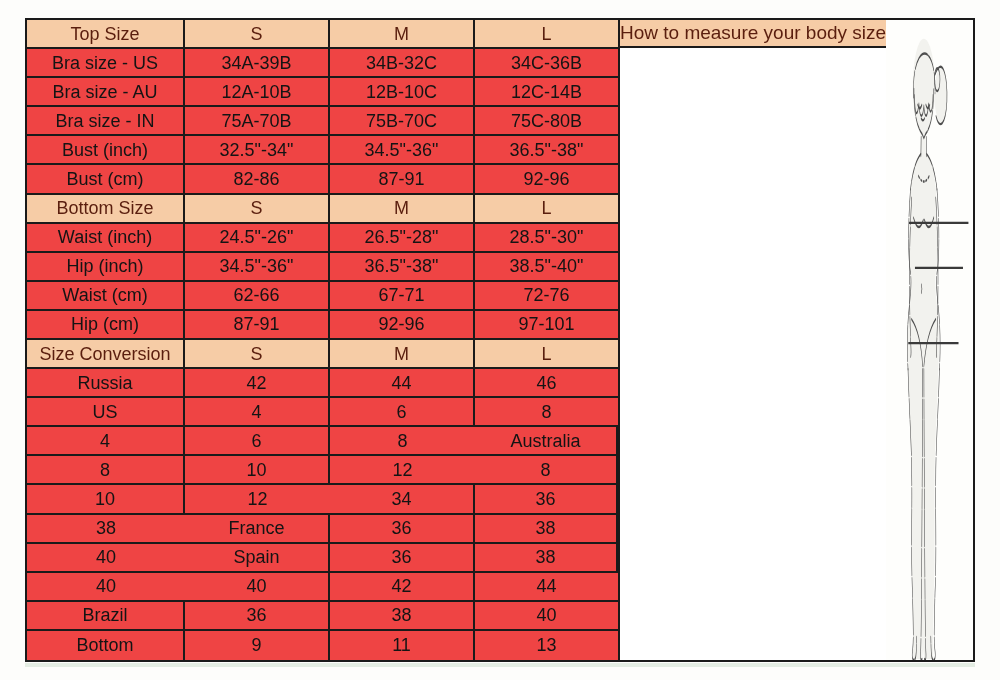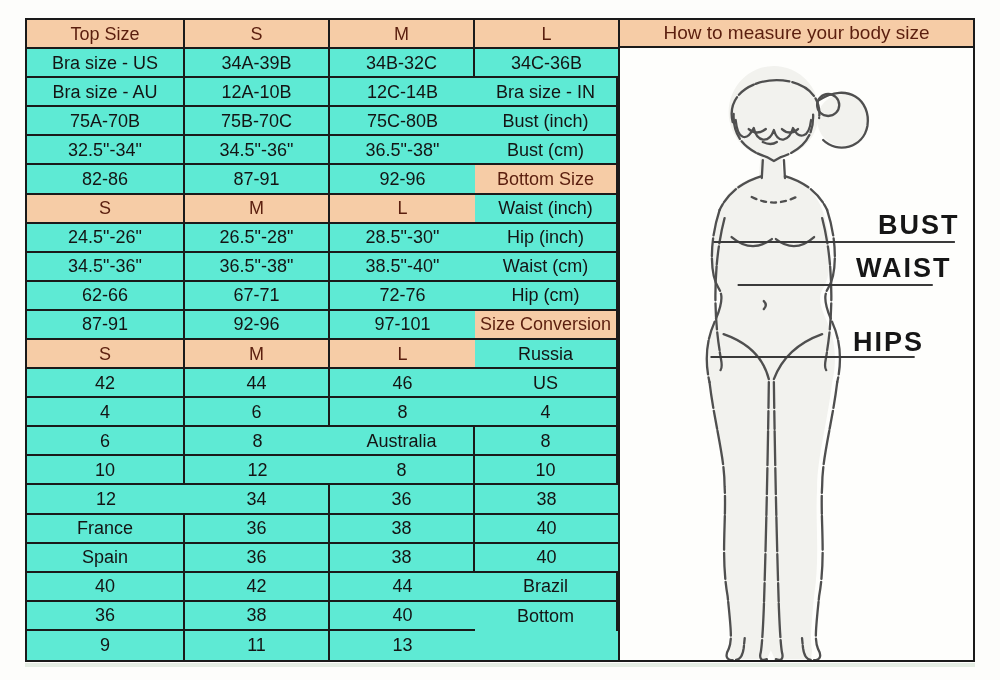--- a/index.html
+++ b/index.html
@@ -16,21 +16,21 @@
     color:var(--text);
     position:relative;
     overflow:hidden;
   }
   .stage{position:absolute;inset:0;}
 
   
   #size-table{
     position:absolute;left:25px;top:18px;width:595px;height:644px;
     border:2px solid var(--border);
-    background:#5eead4;
+    background:#ef4444;
     display:grid;
     grid-template-columns:158px 145px 145px 1fr;
     grid-auto-rows:1fr;
   }
   .cell{
     display:flex;align-items:center;justify-content:center;
     border-right:2px solid var(--border);
     border-bottom:2px solid var(--border);
     font-size:18px;
     line-height:1;
@@ -43,21 +43,21 @@
   .table-shadow{
     position:absolute;left:25px;top:663px;width:950px;height:4px;
     background:#dbe7db;opacity:.75;
   }
 
   
   #measure-panel{
     position:absolute;left:620px;top:18px;width:355px;height:644px;
     border:2px solid var(--border);border-left:none;
     background:#fff;
-    display:flex;flex-direction:column;
+    display:flex;flex-direction:row;
   }
   #panel-title{
     height:calc((644px - 4px)/23);
     flex:0 0 auto;
     background:var(--header-bg);color:var(--header-text);
     border-bottom:2px solid var(--border);
     display:flex;align-items:center;justify-content:center;
     font-size:19px;line-height:1;white-space:nowrap;
   }
   #figure-area{flex:1 1 auto;position:relative;background:#fefefc;}
@@ -86,20 +86,21 @@
       <div class="cell hdr">Top Size</div>
       <div class="cell hdr">S</div>
       <div class="cell hdr">M</div>
       <div class="cell hdr lastcol">L</div>
       <div class="cell">Bra size - US</div>
       <div class="cell">34A-39B</div>
       <div class="cell">34B-32C</div>
       <div class="cell lastcol">34C-36B</div>
       <div class="cell">Bra size - AU</div>
       <div class="cell">12A-10B</div>
+      <div class="cell">12B-10C</div>
       <div class="cell lastcol">12C-14B</div>
       <div class="cell">Bra size - IN</div>
       <div class="cell">75A-70B</div>
       <div class="cell">75B-70C</div>
       <div class="cell lastcol">75C-80B</div>
       <div class="cell">Bust (inch)</div>
       <div class="cell">32.5"-34"</div>
       <div class="cell">34.5"-36"</div>
       <div class="cell lastcol">36.5"-38"</div>
       <div class="cell">Bust (cm)</div>

